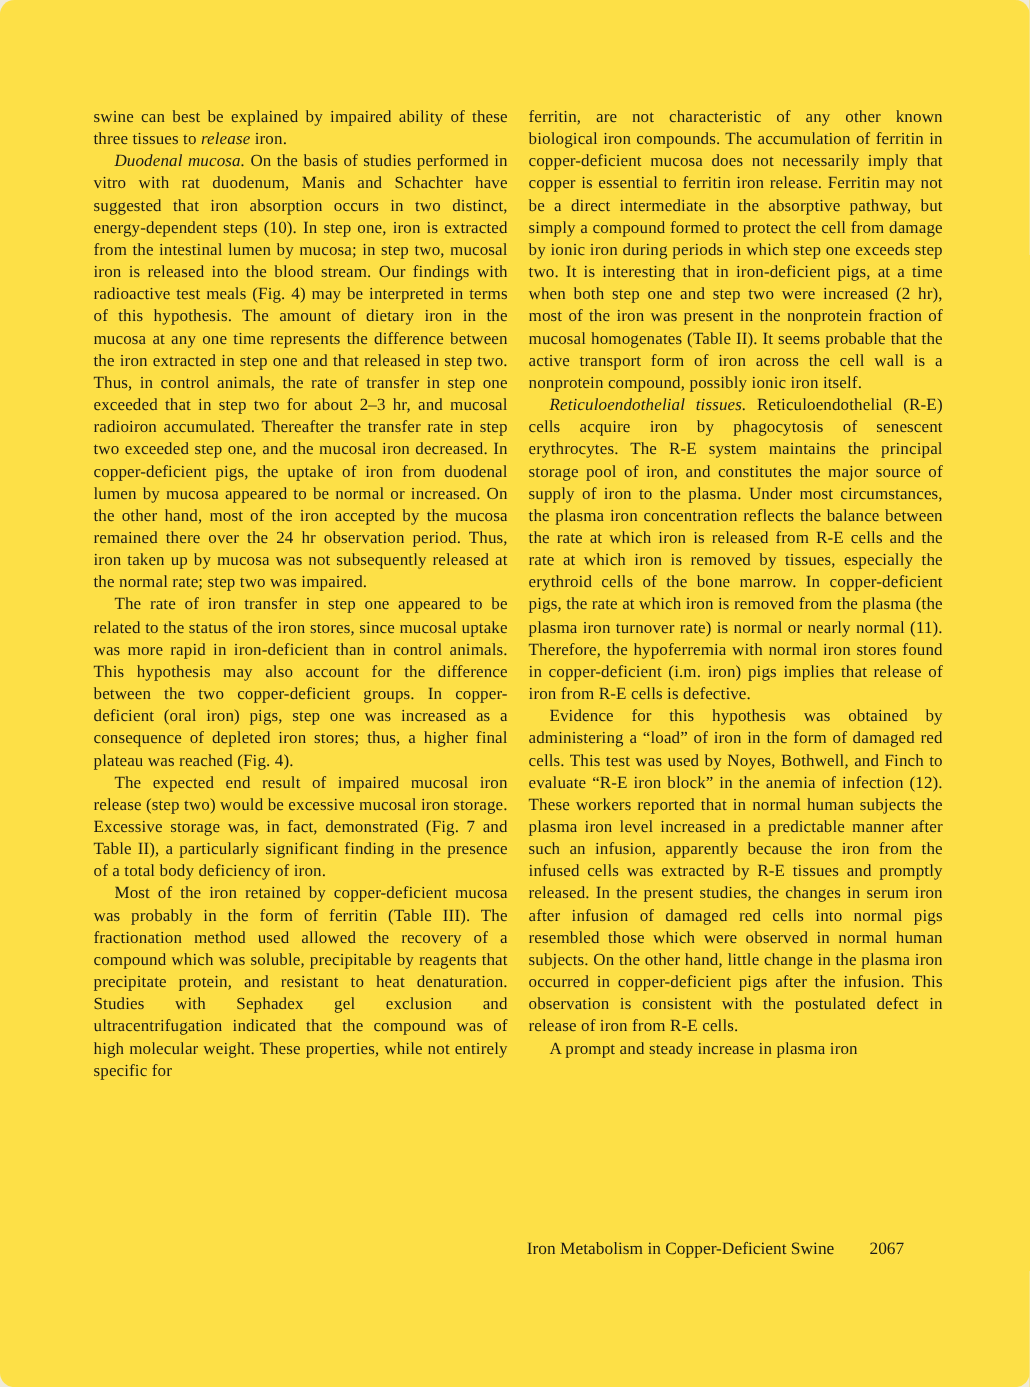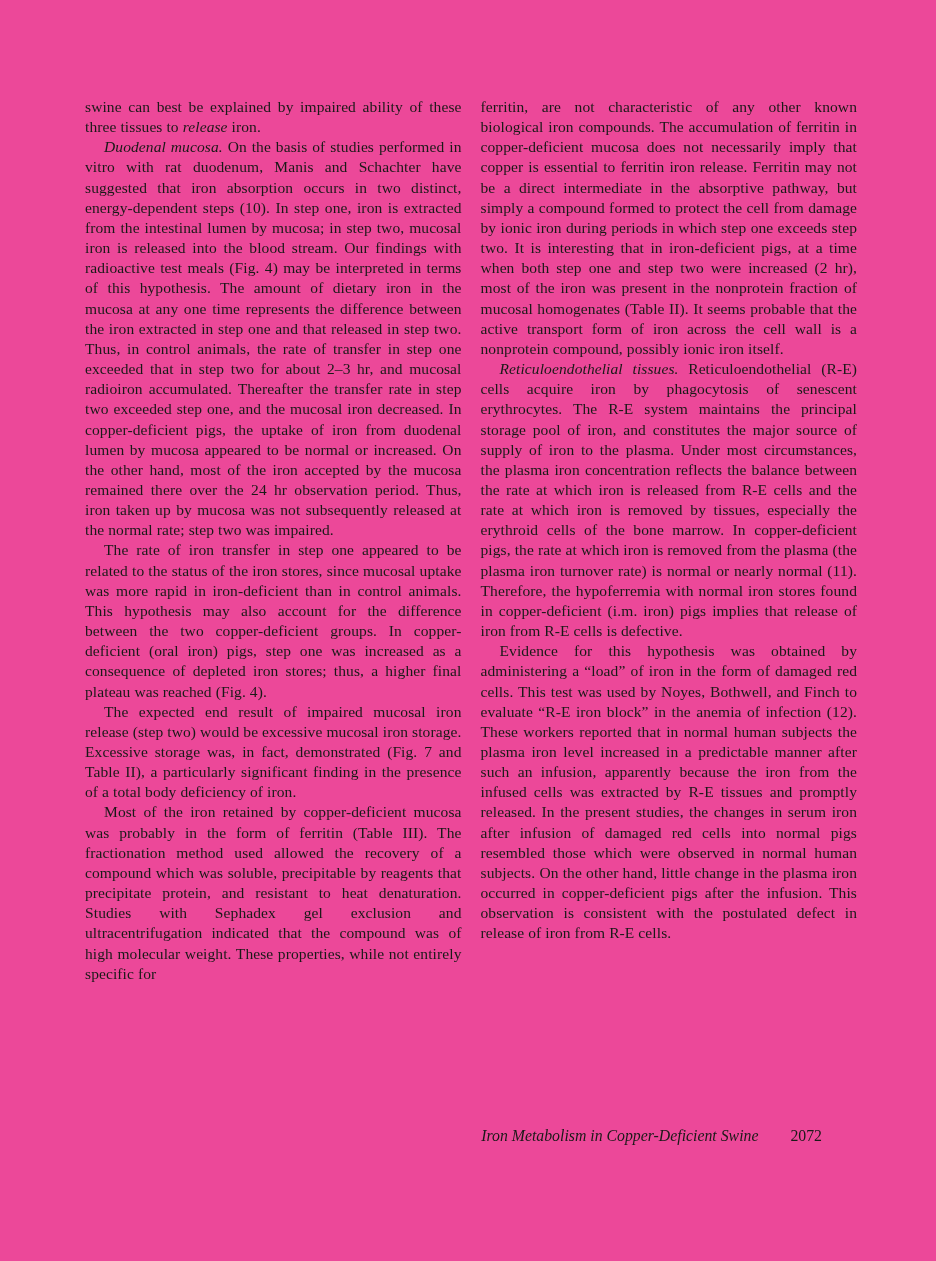--- a/index.html
+++ b/index.html
@@ -35,41 +35,42 @@
   .col p { margin: 0; }
   .col p.indent { text-indent: 19px; }
   .it { font-style: italic; }
   .footer {
     position: absolute;
     top: 1127px;
     right: 114px;
     font-size: 15.8px;
     white-space: nowrap;
   }
-  .footer .running-title { font-style: italic; }
+  .footer .running-title { }
   .footer .page-number { font-style: normal; margin-left: 28px; }
 </style>
 </head>
 <body>
 
-<div class="page" style="background: #ec4899; color: rgb(26, 26, 24);">
+<div class="page" style="background: #fde047; color: rgb(26, 26, 24); border-radius: 13px;">
 
   <div class="columns">
     <div class="col">
         <p><span>swine can best be explained by impaired ability of these three tissues to </span><span class="it">release</span><span> iron.</span></p>
         <p class="indent"><span class="it">Duodenal mucosa.</span><span>  On the basis of studies performed in vitro with rat duodenum, Manis and Schachter have suggested that iron absorption occurs in two distinct, energy-dependent steps (10). In step one, iron is extracted from the intestinal lumen by mucosa; in step two, mucosal iron is released into the blood stream. Our findings with radioactive test meals (Fig. 4) may be interpreted in terms of this hypothesis. The amount of dietary iron in the mucosa at any one time represents the difference between the iron extracted in step one and that released in step two. Thus, in control animals, the rate of transfer in step one exceeded that in step two for about 2–3 hr, and mucosal radioiron accumulated. Thereafter the transfer rate in step two exceeded step one, and the mucosal iron decreased. In copper-deficient pigs, the uptake of iron from duodenal lumen by mucosa appeared to be normal or increased. On the other hand, most of the iron accepted by the mucosa remained there over the 24 hr observation period. Thus, iron taken up by mucosa was not subsequently released at the normal rate; step two was impaired.</span></p>
         <p class="indent"><span>The rate of iron transfer in step one appeared to be related to the status of the iron stores, since mucosal uptake was more rapid in iron-deficient than in control animals. This hypothesis may also account for the difference between the two copper-deficient groups. In copper-deficient (oral iron) pigs, step one was increased as a consequence of depleted iron stores; thus, a higher final plateau was reached (Fig. 4).</span></p>
         <p class="indent"><span>The expected end result of impaired mucosal iron release (step two) would be excessive mucosal iron storage. Excessive storage was, in fact, demonstrated (Fig. 7 and Table II), a particularly significant finding in the presence of a total body deficiency of iron.</span></p>
         <p class="indent"><span>Most of the iron retained by copper-deficient mucosa was probably in the form of ferritin (Table III). The fractionation method used allowed the recovery of a compound which was soluble, precipitable by reagents that precipitate protein, and resistant to heat denaturation. Studies with Sephadex gel exclusion and ultracentrifugation indicated that the compound was of high molecular weight. These properties, while not entirely specific for</span></p>
       </div>
     <div class="col">
         <p><span>ferritin, are not characteristic of any other known biological iron compounds. The accumulation of ferritin in copper-deficient mucosa does not necessarily imply that copper is essential to ferritin iron release. Ferritin may not be a direct intermediate in the absorptive pathway, but simply a compound formed to protect the cell from damage by ionic iron during periods in which step one exceeds step two. It is interesting that in iron-deficient pigs, at a time when both step one and step two were increased (2 hr), most of the iron was present in the nonprotein fraction of mucosal homogenates (Table II). It seems probable that the active transport form of iron across the cell wall is a nonprotein compound, possibly ionic iron itself.</span></p>
         <p class="indent"><span class="it">Reticuloendothelial tissues.</span><span>  Reticuloendothelial (R-E) cells acquire iron by phagocytosis of senescent erythrocytes. The R-E system maintains the principal storage pool of iron, and constitutes the major source of supply of iron to the plasma. Under most circumstances, the plasma iron concentration reflects the balance between the rate at which iron is released from R-E cells and the rate at which iron is removed by tissues, especially the erythroid cells of the bone marrow. In copper-deficient pigs, the rate at which iron is removed from the plasma (the plasma iron turnover rate) is normal or nearly normal (11). Therefore, the hypoferremia with normal iron stores found in copper-deficient (i.m. iron) pigs implies that release of iron from R-E cells is defective.</span></p>
         <p class="indent"><span>Evidence for this hypothesis was obtained by administering a “load” of iron in the form of damaged red cells. This test was used by Noyes, Bothwell, and Finch to evaluate “R-E iron block” in the anemia of infection (12). These workers reported that in normal human subjects the plasma iron level increased in a predictable manner after such an infusion, apparently because the iron from the infused cells was extracted by R-E tissues and promptly released. In the present studies, the changes in serum iron after infusion of damaged red cells into normal pigs resembled those which were observed in normal human subjects. On the other hand, little change in the plasma iron occurred in copper-deficient pigs after the infusion. This observation is consistent with the postulated defect in release of iron from R-E cells.</span></p>
+        <p class="indent"><span>A prompt and steady increase in plasma iron</span></p>
       </div>
   </div>
 
   <div class="footer">
     <span class="running-title">Iron Metabolism in Copper-Deficient Swine</span>
-    <span class="page-number">2072</span>
+    <span class="page-number">2067</span>
   </div>
 
 </div>
 
 </body></html>

